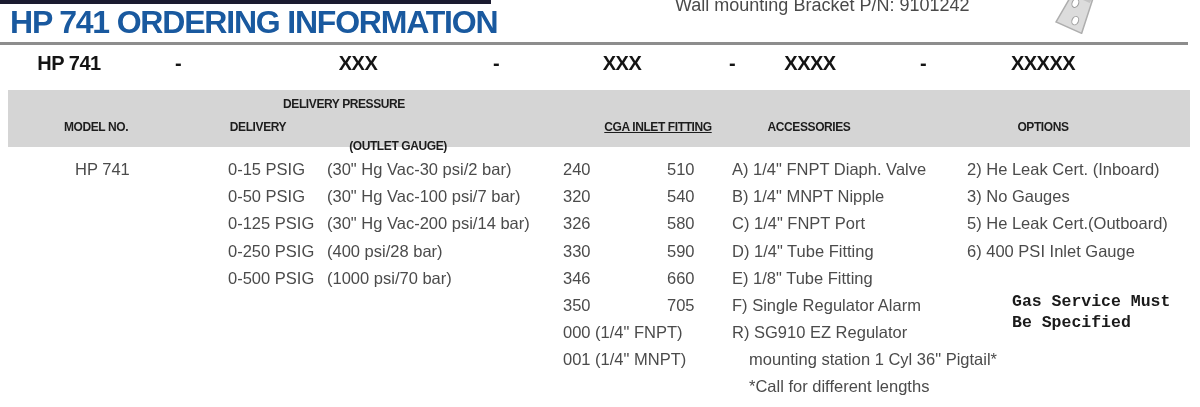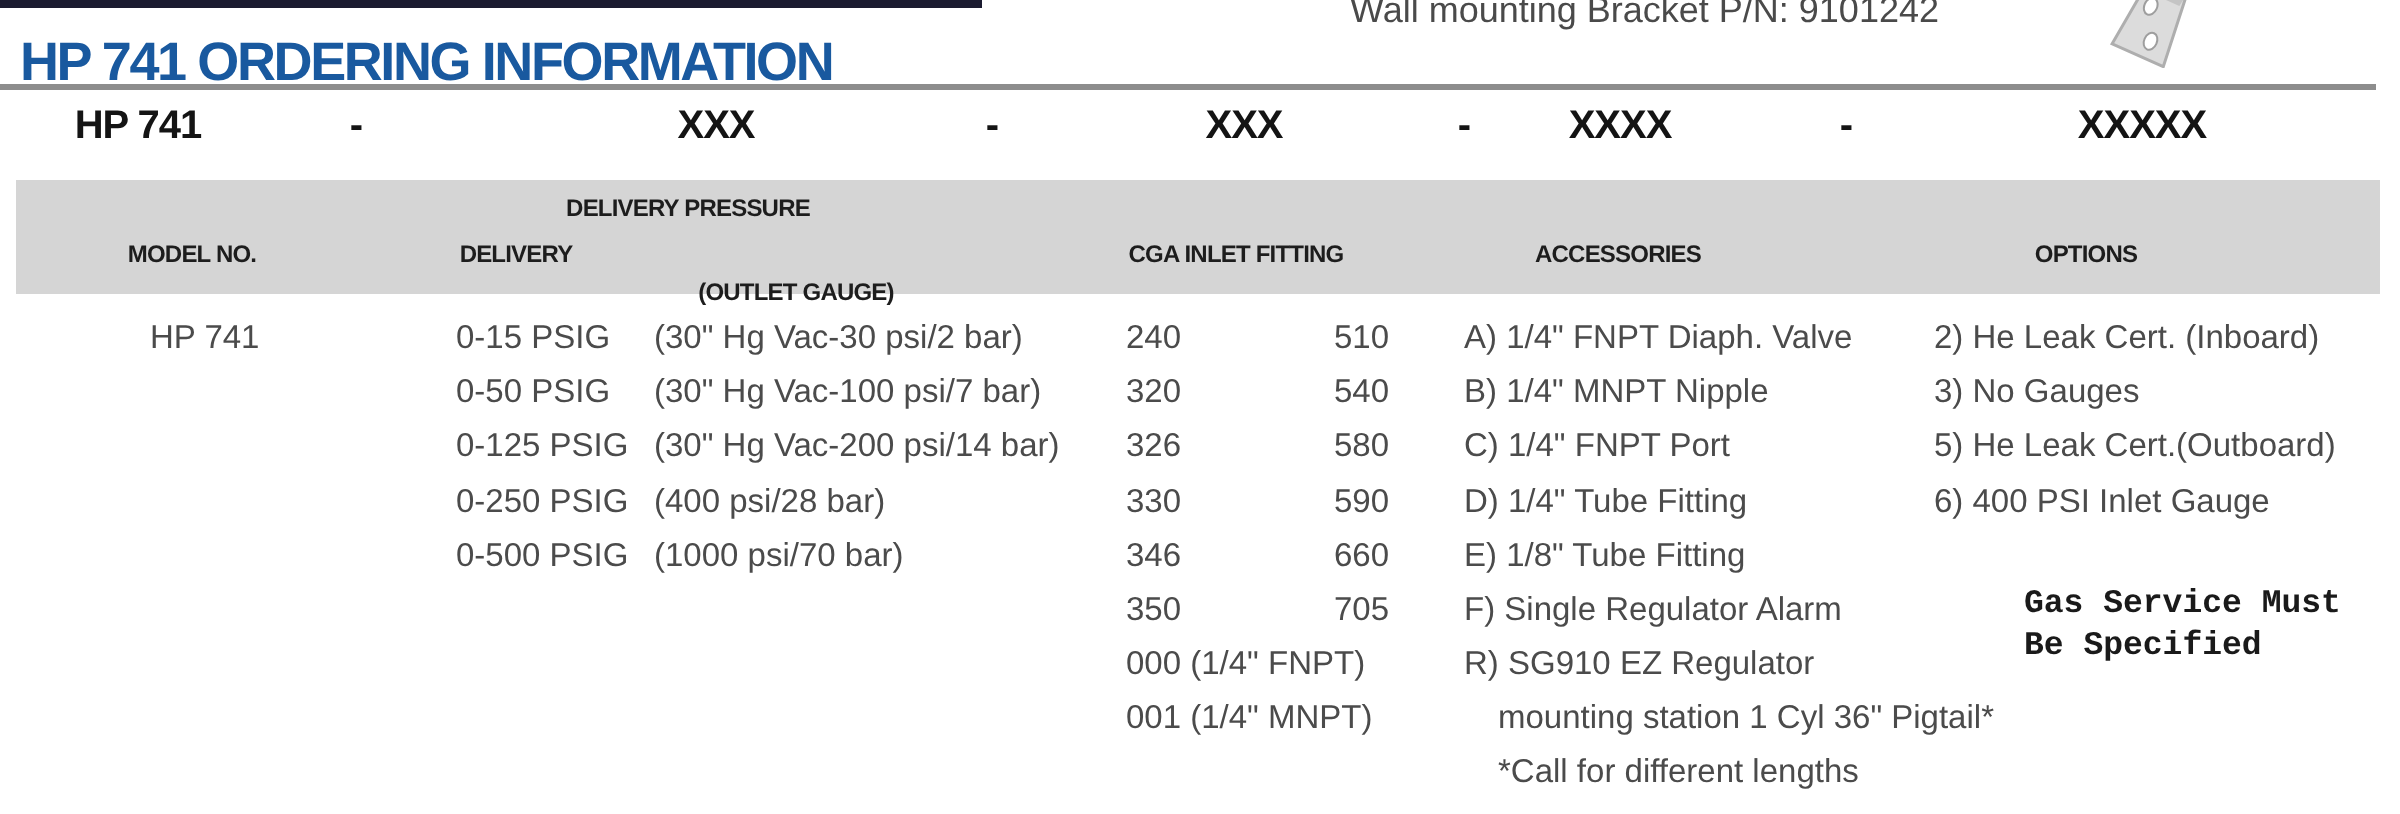--- a/index.html
+++ b/index.html
@@ -8,22 +8,22 @@
     position:relative; width:1200px; height:407px;
     background:#fff; overflow:hidden;
   }
 
   
   .top-rule {
     position:absolute; left:0; top:0; width:491px; height:4px;
     background:#1b1b30;
   }
   .doc-title {
-    position:absolute; left:10px; top:16px;
-    font-size:27px; font-weight:bold; letter-spacing:-1.2px;
+    position:absolute; left:10px; top:4px;
+    font-size:32px; font-weight:bold; letter-spacing:-1.2px;
     color:#19599f; font-stretch:condensed; white-space:nowrap;
   }
   .bracket-note {
     position:absolute; left:675px; top:-5px;
     font-size:18px; color:#4a4a4a; white-space:nowrap;
   }
   .bracket-icon { position:absolute; left:1052px; top:-10px; }
 
   .gray-rule {
     position:absolute; left:0; top:42px; width:1188px; height:3px;
@@ -38,37 +38,37 @@
     letter-spacing:-0.5px; white-space:nowrap;
   }
   .pn-row span:nth-child(1){left:69px;}
   .pn-row span:nth-child(2){left:178px;}
   .pn-row span:nth-child(3){left:358px;}
   .pn-row span:nth-child(4){left:496px;}
   .pn-row span:nth-child(5){left:622px;}
   .pn-row span:nth-child(6){left:732px;}
   .pn-row span:nth-child(7){left:810px;}
   .pn-row span:nth-child(8){left:923px;}
-  .pn-row span:nth-child(9){left:1043px;margin-left:28px;}
+  .pn-row span:nth-child(9){left:1043px;}
 
   
   .band {
     position:absolute; left:8px; top:90px; width:1182px; height:57px;
     background:#d5d5d5;
   }
   .band span {
     position:absolute; transform:translateX(-50%);
     font-size:12px; font-weight:bold; color:#1d1d1d;
     letter-spacing:-0.4px; white-space:nowrap; font-stretch:condensed;
   }
   .band .group-hdr { top:7px; left:336px; }
   .band .h-model   { top:30px; left:88px;  }
   .band .h-del     { top:30px; left:250px; }
   .band .h-gauge   { top:30px; left:390px;margin-top:19px; }
-  .band .h-cga     { top:30px; left:610px; }
+  .band .h-cga     { top:30px; left:650px;text-decoration:underline; }
   .band .h-acc     { top:30px; left:801px; }
   .band .h-opt     { top:30px; left:1035px;}
 
   
   .col {
     position:absolute; top:156px;
     font-size:16.5px; color:#4b4b4b; white-space:nowrap;
   }
   .col div { height:27.2px; line-height:27.2px; }
   .c-model { left:75px;  }

